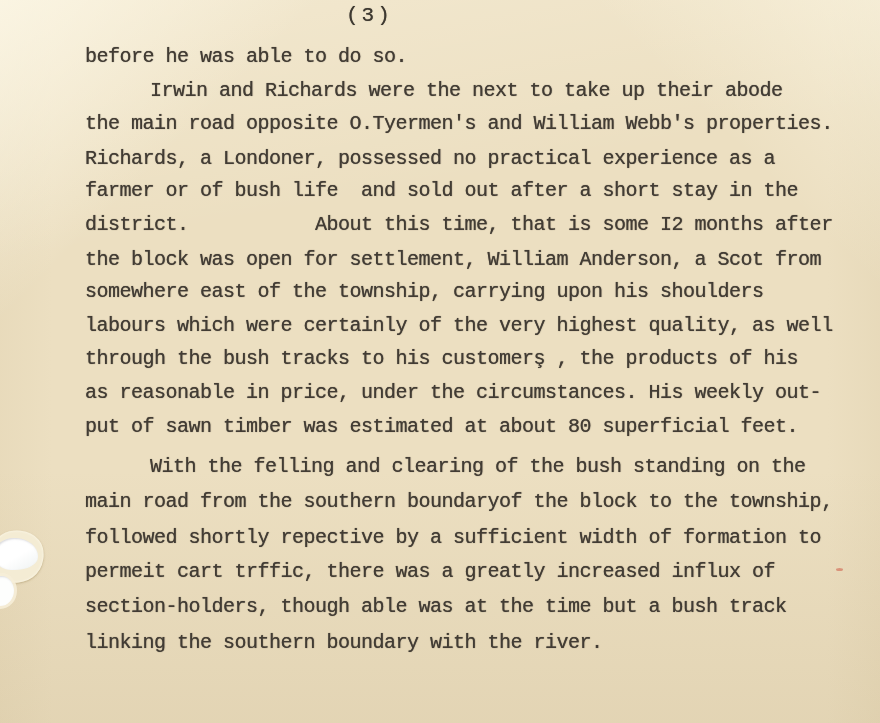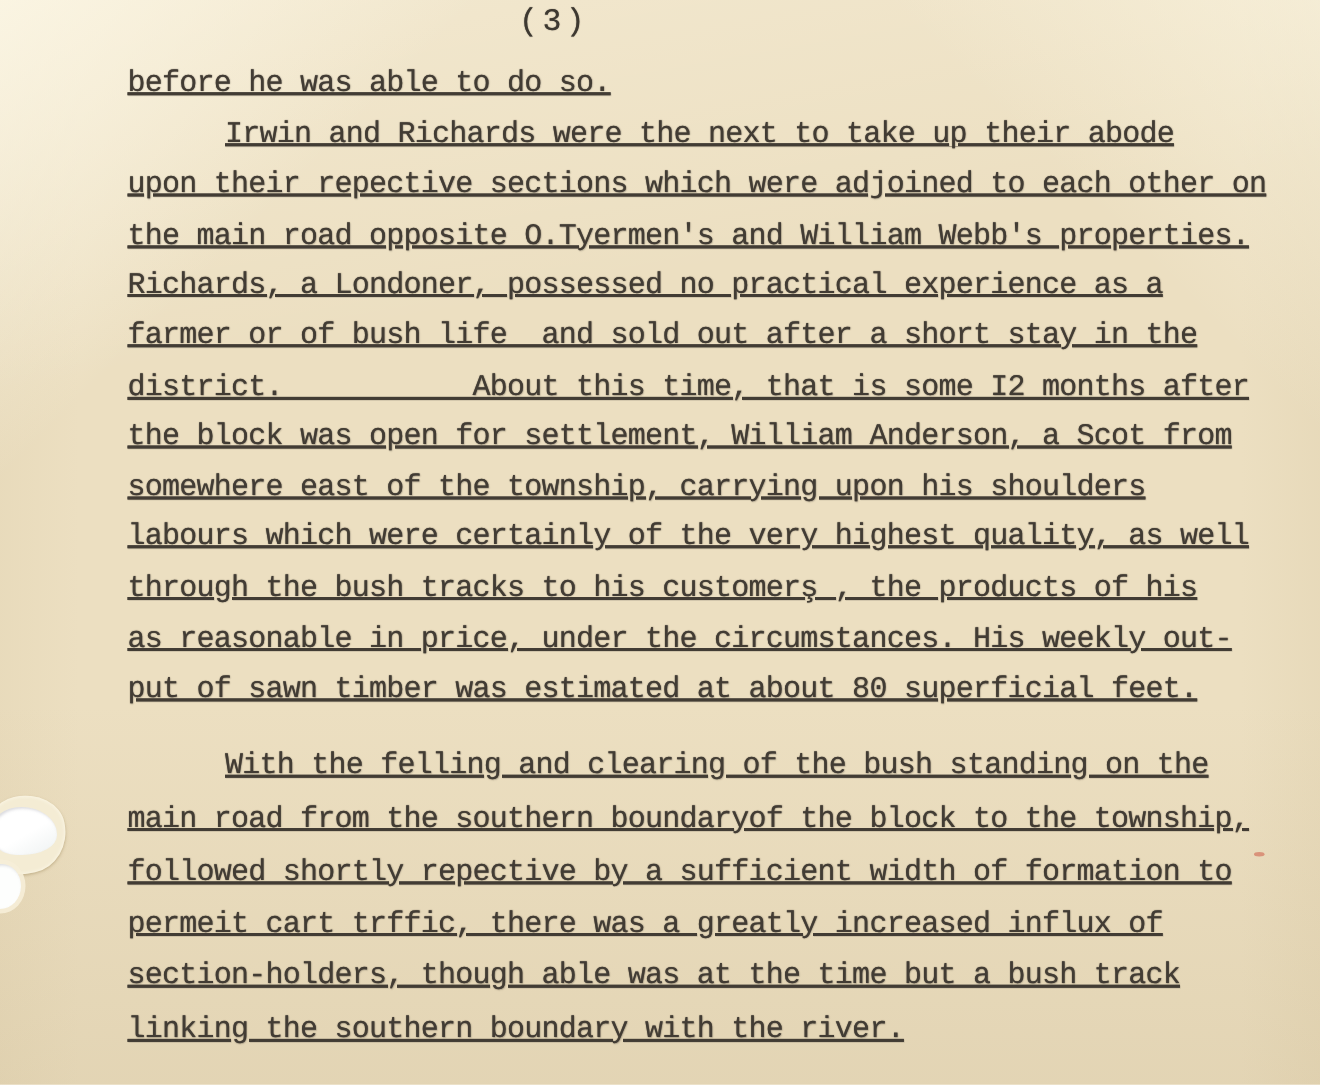--- a/index.html
+++ b/index.html
@@ -22,26 +22,25 @@
     font-size:21px;color:#3e3931;
     letter-spacing:3px;
     text-shadow:0 0 0.7px rgba(62,57,49,0.85);
   }
   .body-text{
     position:absolute;left:85px;top:40px;width:780px;
     color:#423c34;
     font-size:20px;
     letter-spacing:-0.5px;
     text-shadow:0 0 0.7px rgba(66,60,52,0.8), 0.4px 0.4px 0.9px rgba(66,60,52,0.25);
-    text-decoration:underline;
   }
   .para{margin:0;}
   .line{display:block;white-space:pre;line-height:33.6px;}
   .para-3 .line{line-height:35px;}
-  .para-3{margin-top:17px;}
+  .para-3{margin-top:6px;}
   .indent{text-indent:65px;}
   
   .para .line:nth-child(3n){transform:translateY(0.6px);}
   .para .line:nth-child(4n+1){transform:translateY(-0.5px);}
   
   .tear{position:absolute;left:-10px;top:524px;width:60px;height:90px;}
   .tear-ridge{
     position:absolute;left:2px;top:6px;width:52px;height:52px;
     background:#f4ecd4;
     border-radius:48% 62% 55% 45%/52% 50% 60% 46%;
@@ -73,21 +72,20 @@
   <div class="page-number">(3)</div>
 
   <div class="body-text">
 
     <p class="para para-1">
       <span class="line">before he was able to do so.</span>
     </p>
 
     <p class="para para-2">
       <span class="line indent">Irwin and Richards were the next to take up their abode</span>
-      <span class="line">upon their repective sections which were adjoined to each other on</span>
       <span class="line">the main road opposite O.Tyermen's and William Webb's properties.</span>
       <span class="line">Richards, a Londoner, possessed no practical experience as a</span>
       <span class="line">farmer or of bush life  and sold out after a short stay in the</span>
       <span class="line">district.           About this time, that is some I2 months after</span>
       <span class="line">the block was open for settlement, William Anderson, a Scot from</span>
       <span class="line">somewhere east of the township, carrying upon his shoulders</span>
       <span class="line">labours which were certainly of the very highest quality, as well</span>
       <span class="line">through the bush tracks to his customerş , the products of his</span>
       <span class="line">as reasonable in price, under the circumstances. His weekly out-</span>
       <span class="line">put of sawn timber was estimated at about 80 superficial feet.</span>

